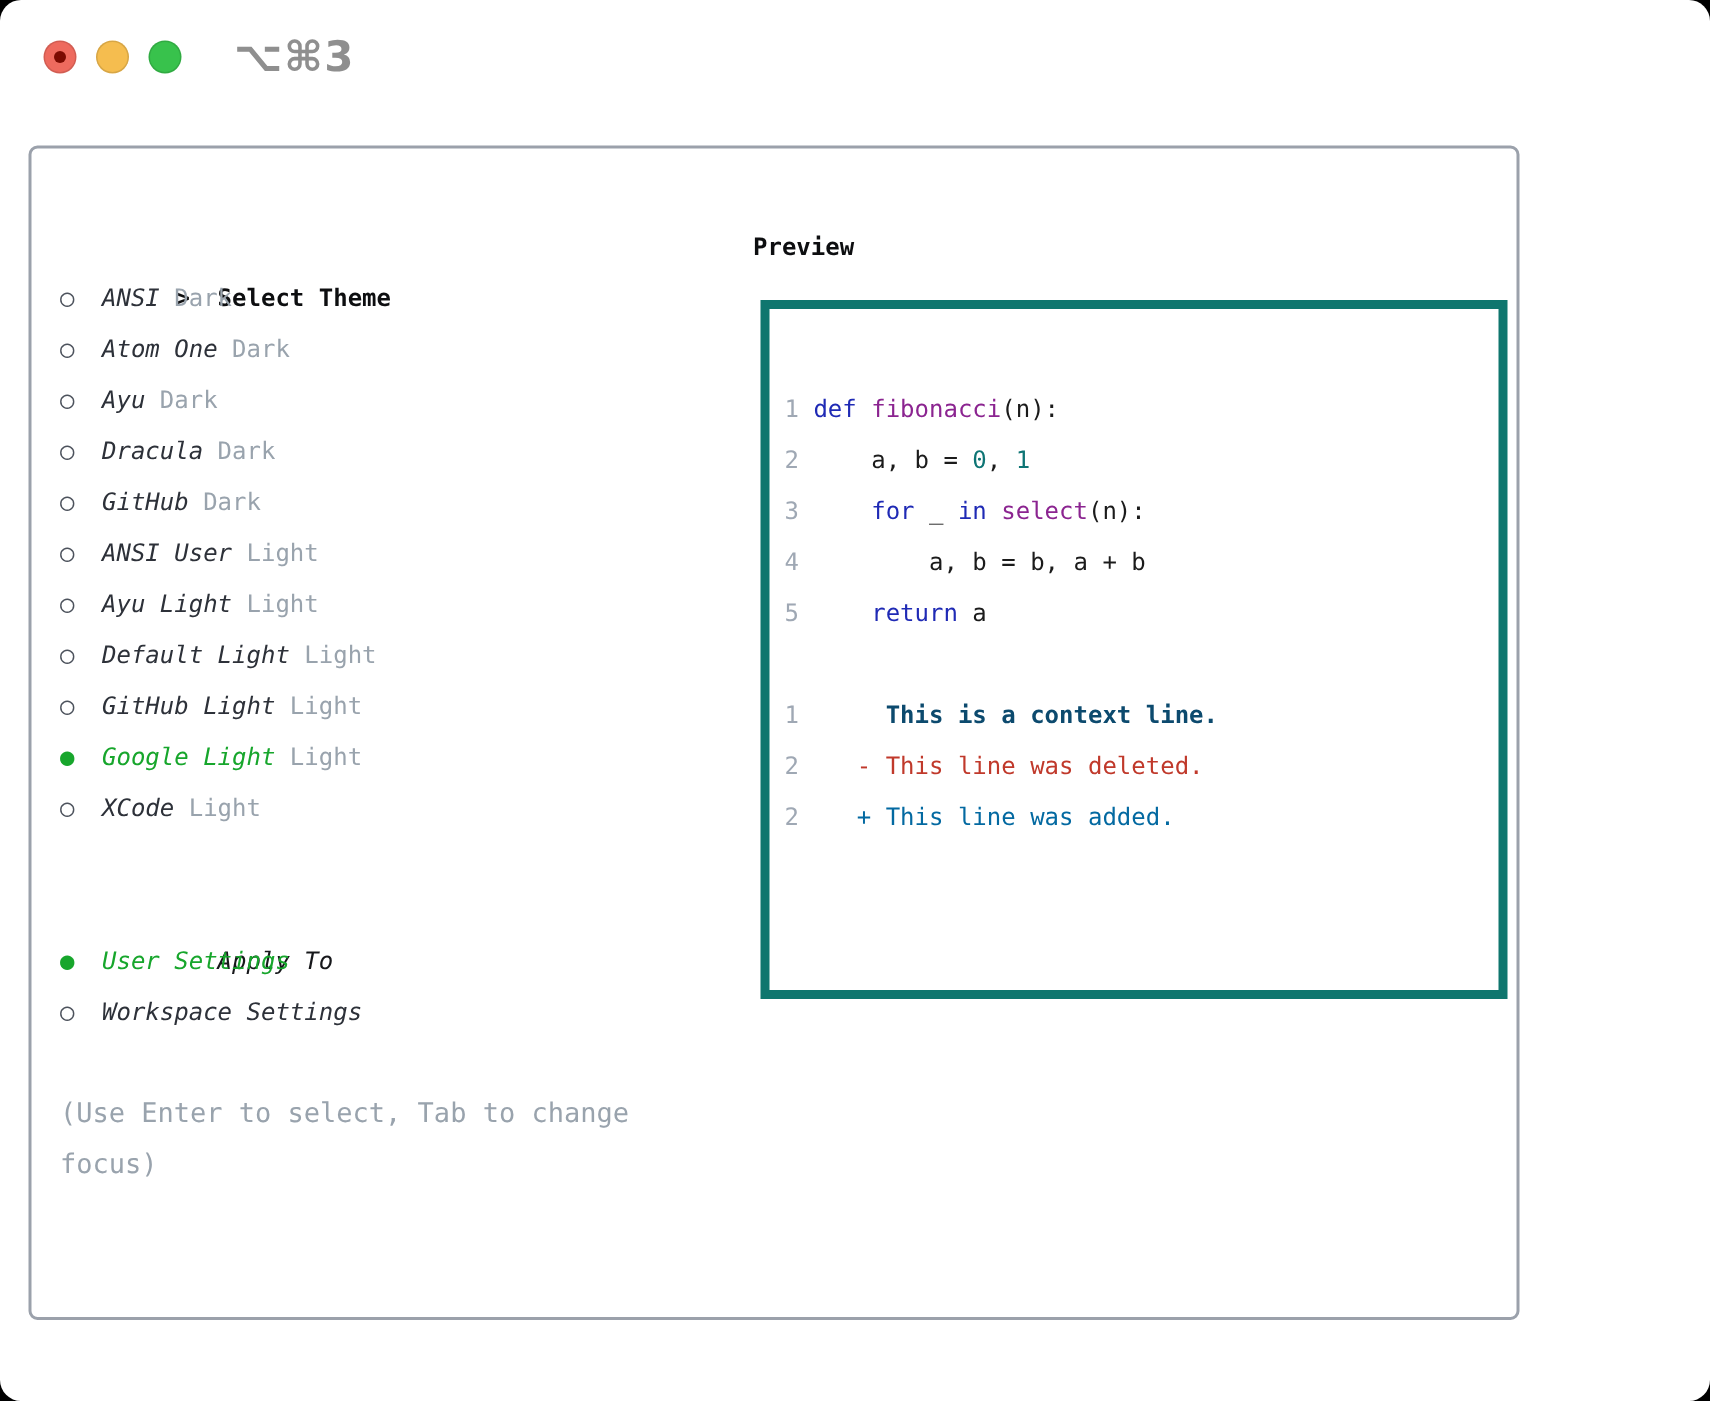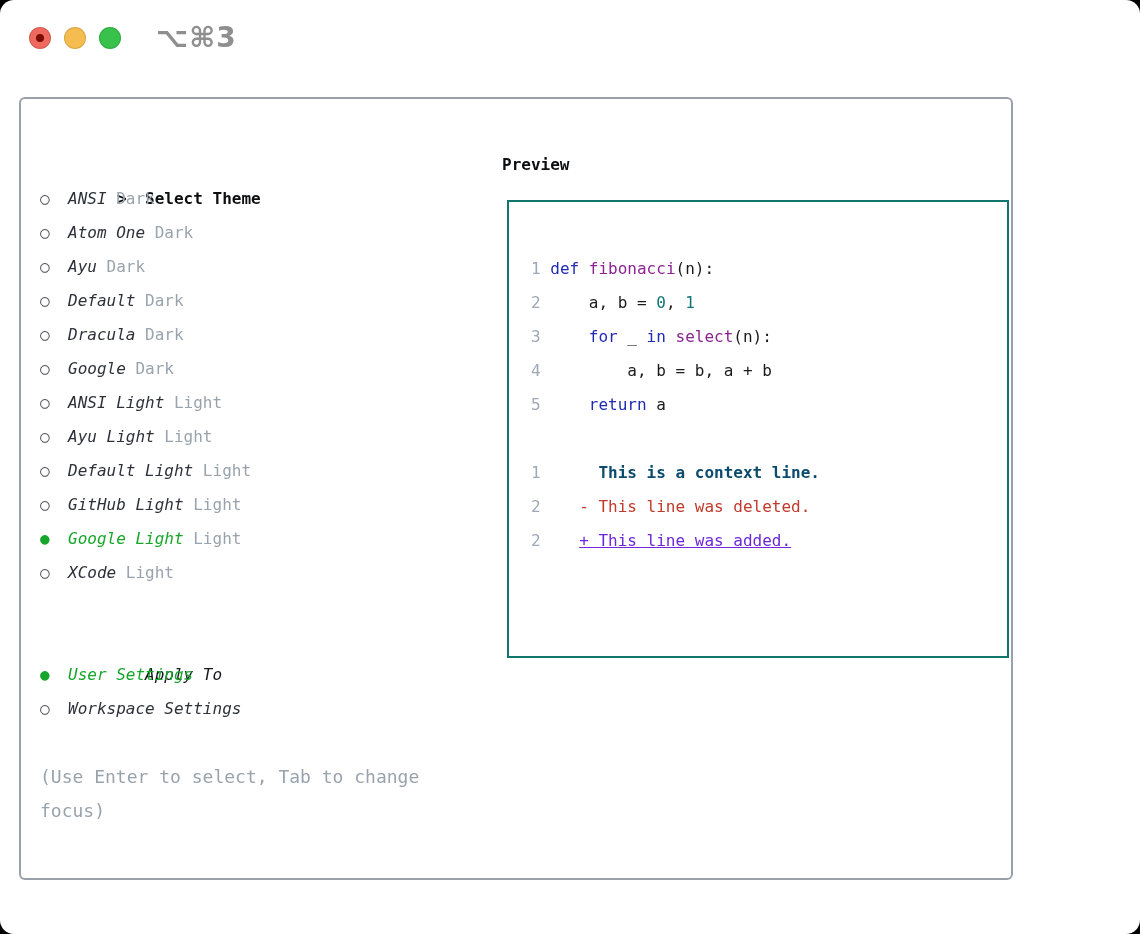--- a/index.html
+++ b/index.html
@@ -49,33 +49,33 @@
   .radio{color:#4c525c;}
   .hint{
     width:430px;color:#99a3ad;font-size:18px;line-height:34px;
     white-space:normal;word-break:normal;
   }
   
   .right-col{position:absolute;left:481px;top:49px;}
   .preview-box{
     position:absolute;left:486px;top:101px;
     width:476px;height:404px;
-    border:2px solid #0f766e;
+    border:6px solid #0f766e;
     background:#fff;
-    padding:50px 0 0 22px;
+    padding:50px 0 0 10px;
     box-sizing:content-box;
   }
   .gutter{color:#9fa8b4;}
   .tok-kwd{color:#1f2ab5;}
   .tok-fn{color:#8b2490;}
   .tok-lit{color:#0e7575;}
   .tok-pln{color:#1b1b1b;}
   .diff-context{color:#0c4a6e;font-weight:bold;}
   .diff-del{color:#c0392b;}
-  .diff-add{color:#6d28d9;text-decoration:underline;}
+  .diff-add{color:#0369a1;}
 </style>
 </head>
 <body>
 
 <div class="window">
 
   <div class="titlebar">
     <div class="lights">
       <div class="light" id="light-close" style="background: rgb(238, 106, 94);">
         <div class="dot" id="light-close-dot" style="background: rgb(124, 11, 2);"></div>
@@ -89,24 +89,23 @@
   <div class="panel">
 
     <div class="left-col">
       <div class="row">
         <span class="marker hdr">&gt;</span><span class="hdr">Select Theme</span>
       </div>
       <div id="theme-list">
           <div class="row"><span class="marker radio">○</span><span class="item-name">ANSI</span><span class="item-tag"> Dark</span></div>
           <div class="row"><span class="marker radio">○</span><span class="item-name">Atom One</span><span class="item-tag"> Dark</span></div>
           <div class="row"><span class="marker radio">○</span><span class="item-name">Ayu</span><span class="item-tag"> Dark</span></div>
-          <div class="row"><span class="marker radio">○</span><span class="item-name">Default</span><span class="item-tag"> Dark</span></div>
           <div class="row"><span class="marker radio">○</span><span class="item-name">Dracula</span><span class="item-tag"> Dark</span></div>
-          <div class="row"><span class="marker radio">○</span><span class="item-name">Google</span><span class="item-tag"> Dark</span></div>
-          <div class="row"><span class="marker radio">○</span><span class="item-name">ANSI Light</span><span class="item-tag"> Light</span></div>
+          <div class="row"><span class="marker radio">○</span><span class="item-name">GitHub</span><span class="item-tag"> Dark</span></div>
+          <div class="row"><span class="marker radio">○</span><span class="item-name">ANSI User</span><span class="item-tag"> Light</span></div>
           <div class="row"><span class="marker radio">○</span><span class="item-name">Ayu Light</span><span class="item-tag"> Light</span></div>
           <div class="row"><span class="marker radio">○</span><span class="item-name">Default Light</span><span class="item-tag"> Light</span></div>
           <div class="row"><span class="marker radio">○</span><span class="item-name">GitHub Light</span><span class="item-tag"> Light</span></div>
           <div class="row selected"><span class="marker">●</span><span class="item-name">Google Light</span><span class="item-tag"> Light</span></div>
           <div class="row"><span class="marker radio">○</span><span class="item-name">XCode</span><span class="item-tag"> Light</span></div>
         </div>
       <div class="row"> </div>
       <div class="row">
         <span class="marker"> </span><span class="item-name" style="color:#16171a;">Apply To</span>
       </div>

